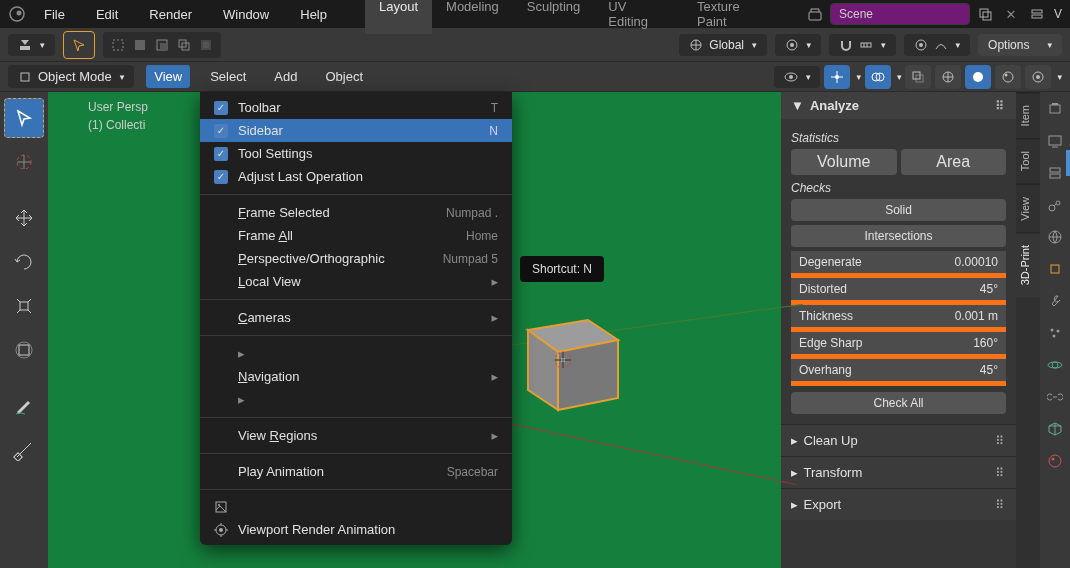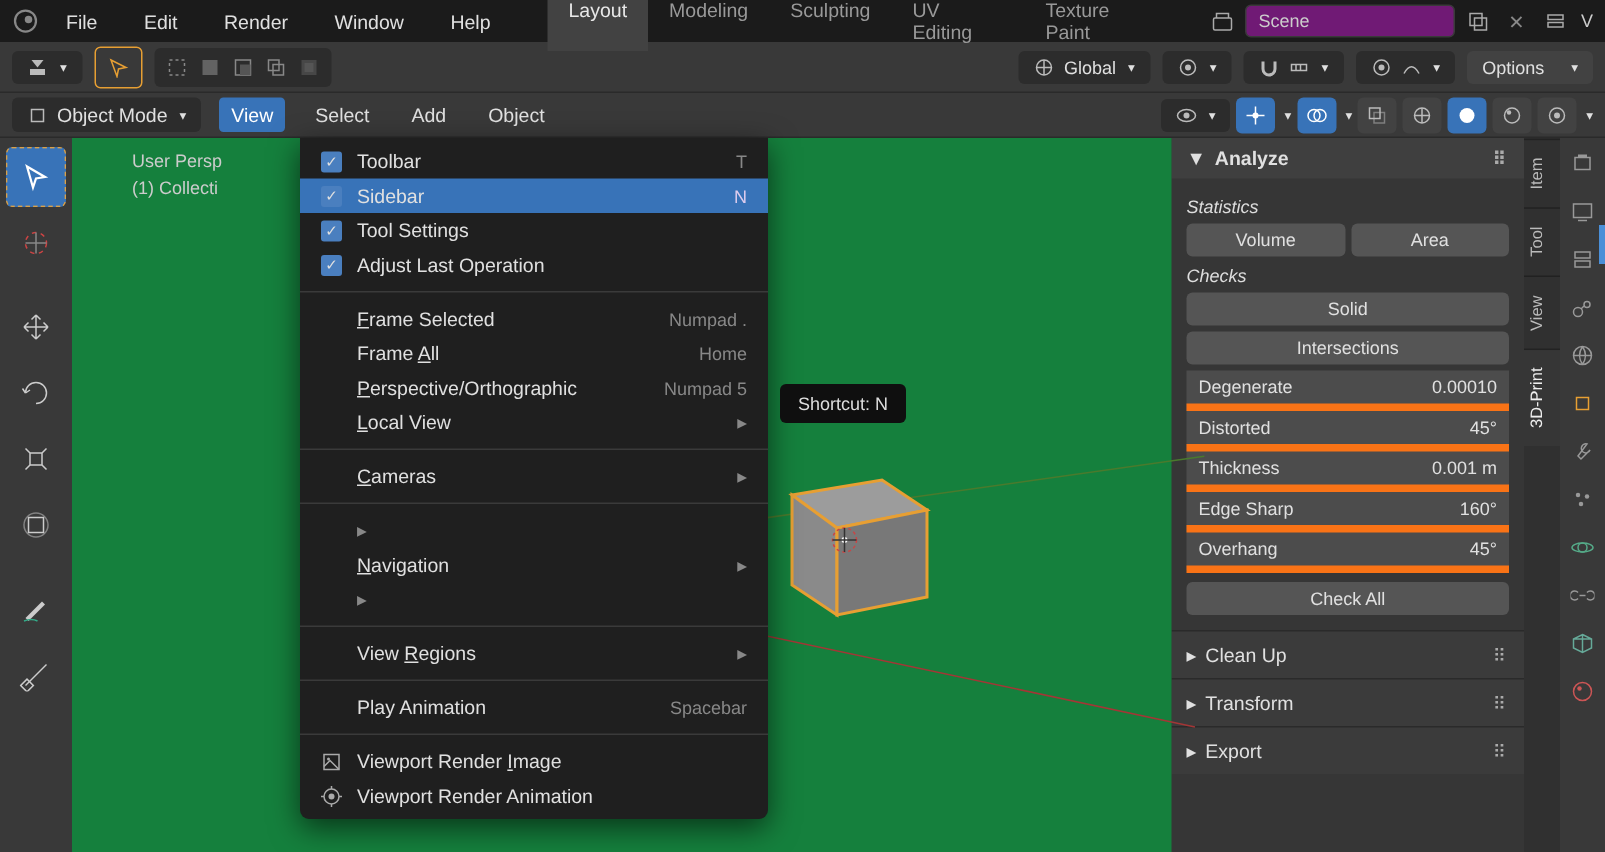--- a/index.html
+++ b/index.html
@@ -61,21 +61,21 @@
 .nav-icons { position: absolute; top: 120px; right: 314px; display: flex; flex-direction: column; gap: 8px; }
 .nav-icons .nbtn { width: 30px; height: 30px; background: #2c2c2c; border-radius: 15px; display: flex; align-items: center; justify-content: center; cursor: pointer; }
 
 
 .npanel { width: 235px; background: #363636; display: flex; flex-direction: column; }
 .npanel .np-head { padding: 6px 10px; display: flex; align-items: center; gap: 6px; font-size: 13px; font-weight: 600; background: #3f3f3f; }
 .npanel .np-head .dots { margin-left: auto; font-size: 12px; letter-spacing: 2px; color: #aaa; }
 .npanel .np-section { padding: 6px 10px; font-size: 12px; }
 .np-label { margin: 6px 0 4px; color: #ddd; font-style: italic; }
 .btn-row { display: flex; gap: 4px; }
-.np-btn { flex: 1; background: #555; border-radius: 4px; padding: 4px 0; text-align: center; font-size: 12px; cursor: pointer; }
+.np-btn { flex: 1; background: #555; border-radius: 4px; padding: 4px 0; text-align: center; font-size: 16px; cursor: pointer; }
 .np-fullbtn { background: #555; border-radius: 4px; padding: 4px 0; text-align: center; font-size: 12px; cursor: pointer; margin-bottom: 4px; }
 .np-table { width: 100%; border-collapse: collapse; }
 .np-table td { background: #4c4c4c; padding: 4px 8px; font-size: 12px; border-bottom: 5px solid #f97316; }
 .np-table td:last-child { text-align: right; }
 .np-subhead { display: flex; align-items: center; padding: 8px 10px; font-size: 13px; gap: 6px; background: #3b3b3b; border-top: 1px solid #2a2a2a; cursor: pointer; }
 .np-subhead .dots { margin-left: auto; font-size: 12px; letter-spacing: 2px; color: #aaa; }
 
 
 .sidetabs { width: 24px; background: #303030; display: flex; flex-direction: column; }
 .sidetab { writing-mode: vertical-rl; transform: rotate(180deg); padding: 12px 3px; font-size: 11px; text-align: center; color: #bbb; cursor: pointer; border-bottom: 1px solid #222; }
@@ -491,21 +491,20 @@
       </div>
       <div class="dd-sep"></div>
       <div class="dd-item">
         <span style="width:14px">
             <svg width="14" height="14">
               <rect x="2" y="2" width="10" height="10" fill="none" stroke="#aaa"></rect>
               <circle cx="5" cy="5" r="1" fill="#aaa"></circle>
               <path d="M2 10 L6 6 L12 12" stroke="#aaa" fill="none"></path>
             </svg>
           </span>
-        <span class="lbl"><span>Viewport Render </span><u>I</u><span>mage</span></span>
       </div>
       <div class="dd-item">
         <span style="width:14px">
             <svg width="14" height="14">
               <circle cx="7" cy="7" r="5" fill="none" stroke="#aaa"></circle>
               <circle cx="7" cy="7" r="2" fill="#aaa"></circle>
               <path d="M7 2 V0 M7 14 V12 M2 7 H0 M14 7 H12" stroke="#aaa"></path>
             </svg>
           </span>
         <span class="lbl">Viewport Render Animation</span>

